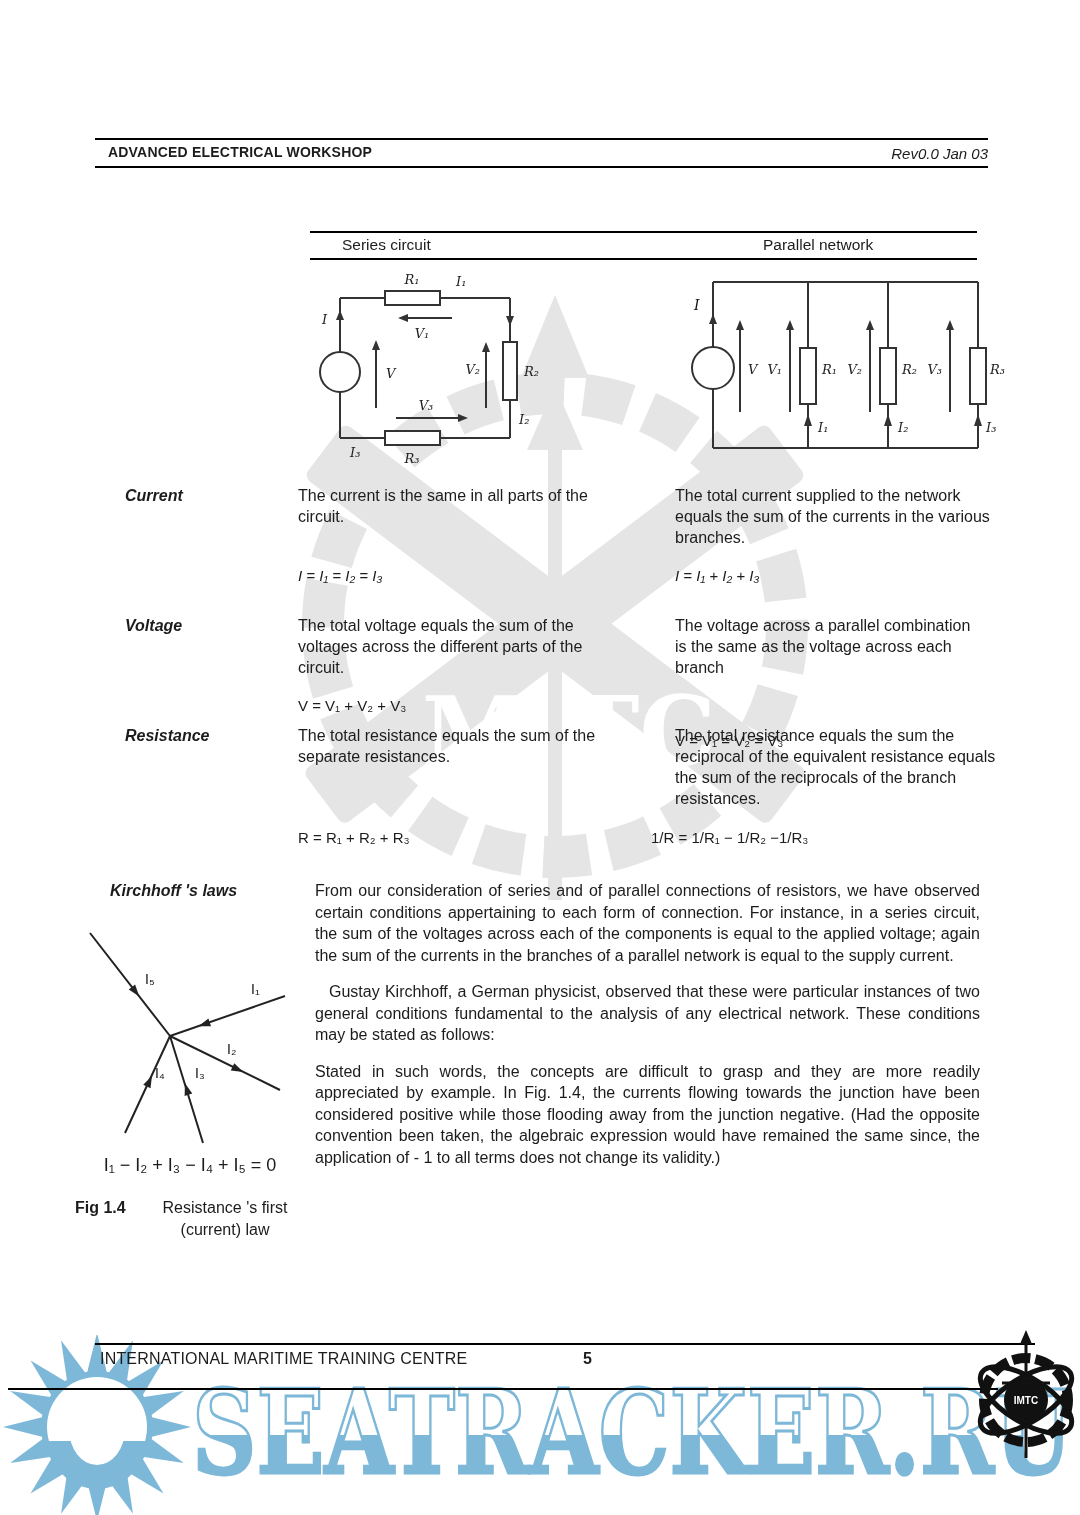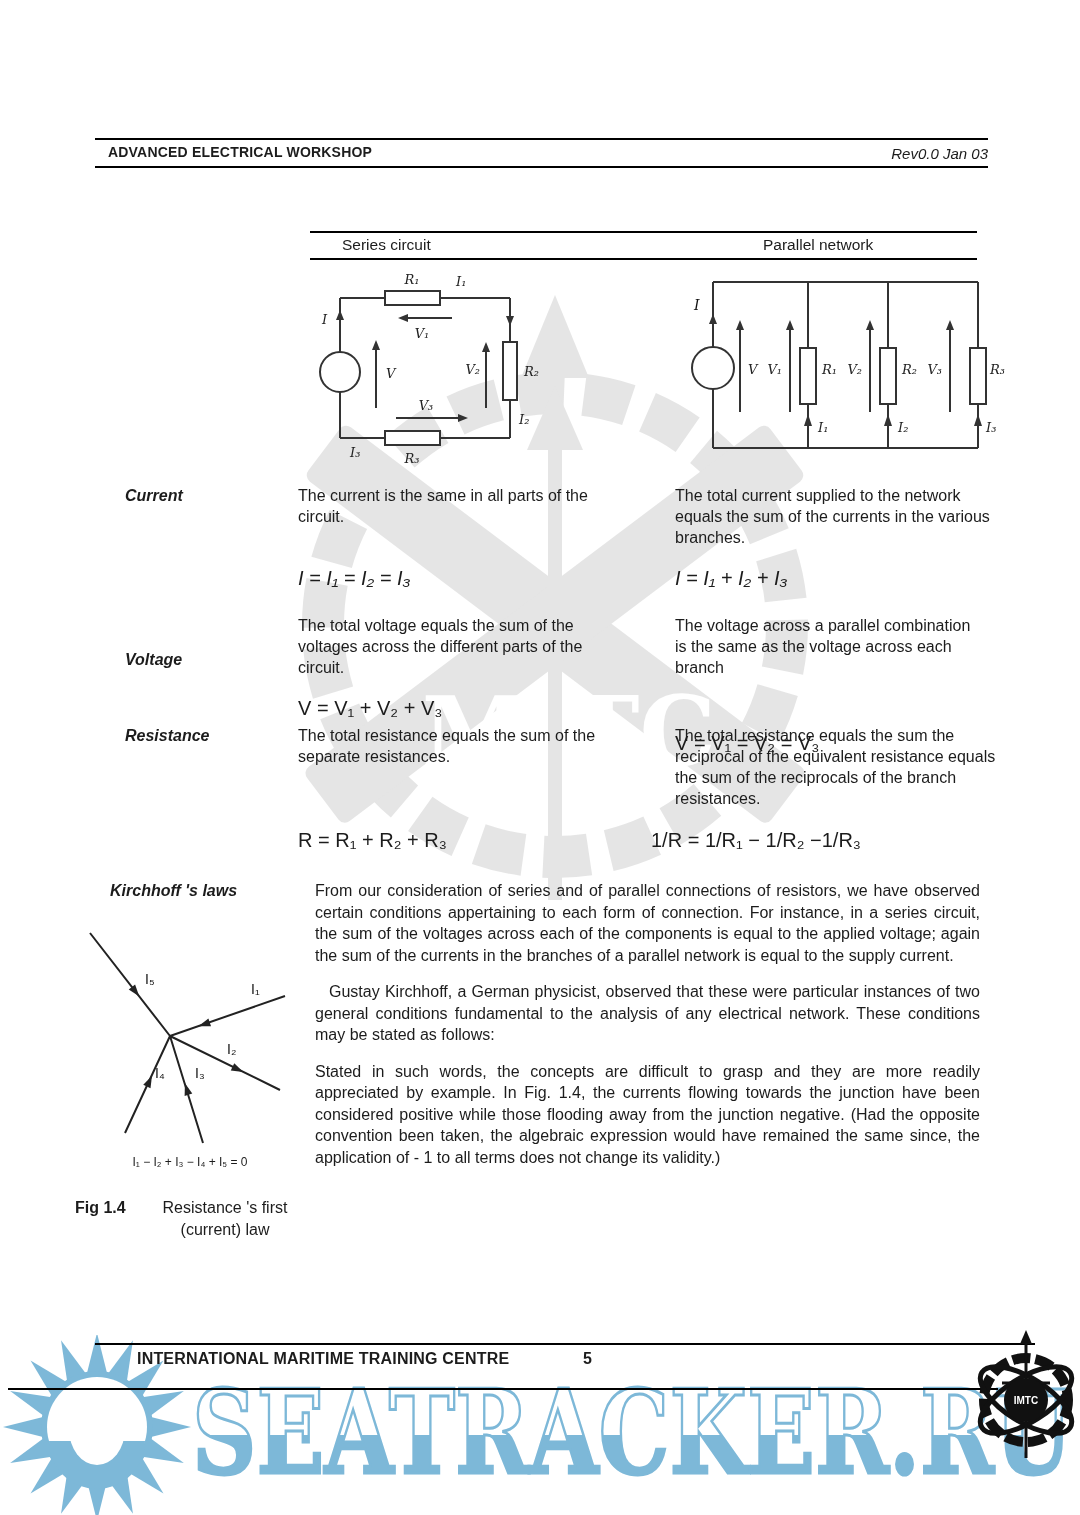--- a/index.html
+++ b/index.html
@@ -6,30 +6,30 @@
   #page{position:relative;width:1080px;height:1515px;background:#fff;overflow:hidden;
         font-family:"Liberation Sans","DejaVu Sans",sans-serif;color:#1c1c1c;}
   .abs{position:absolute;}
   .rule{position:absolute;background:#000;height:2px;}
   .rule.thin{height:1.5px;}
   .hdr-title{font-weight:bold;font-size:14px;letter-spacing:.2px;}
   .hdr-rev{font-style:italic;font-size:15px;}
   .colhead{font-size:15.5px;}
   .rowlabel{font-weight:bold;font-style:italic;font-size:16px;}
   .cell{font-size:16px;line-height:21px;}
-  .formula{font-size:20px;}
+  .formula{font-size:15px;}
   .formula.it{font-style:italic;}
   .para{font-size:16px;line-height:21.5px;text-align:justify;}
   .para p{margin:0 0 15px 0;}
   .para .indent{text-indent:14px;}
   .lead-it{font-style:italic;}
-  .fig-eq{font-size:12px;text-align:center;}
+  .fig-eq{font-size:18px;text-align:center;}
   .fig-cap{font-size:16px;line-height:22px;}
   .fig-cap .figlab{font-weight:bold;}
-  .ftr-org{font-weight:bold;font-size:16px;letter-spacing:.2px;margin-left:37px;}
+  .ftr-org{font-weight:normal;font-size:16px;letter-spacing:.2px;}
   .ftr-page{font-weight:bold;font-size:16px;}
   svg text.cl{font-family:"DejaVu Serif","Liberation Serif",serif;font-style:italic;font-size:13px;fill:#222;}
   svg text.jl{font-family:"Liberation Sans",sans-serif;font-size:14px;fill:#111;}
 </style>
 </head>
 <body>
 
 <div id="page">
 
   <svg class="abs" style="left:250px;top:290px;opacity:.15;" width="610" height="620" viewBox="0 0 610 620">
@@ -122,21 +122,21 @@
     <text class="cl" x="220" y="172">I₂</text>
     <text class="cl" x="308" y="172">I₃</text>
   </svg>
 
   <div class="abs rowlabel" style="left:125px;top:487px;">Current</div>
   <div class="abs cell" style="left:298px;top:485px;width:322px;">The current is the same in all parts of the circuit.</div>
   <div class="abs formula it" style="left:298px;top:567px;">I = I₁ = I₂ = I₃</div>
   <div class="abs cell" style="left:675px;top:485px;width:325px;">The total current supplied to the network equals the sum of the currents in the various branches.</div>
   <div class="abs formula it" style="left:675px;top:567px;">I = I₁ + I₂ + I₃</div>
 
-  <div class="abs rowlabel" style="left:125px;top:651px;">Voltage</div>
+  <div class="abs rowlabel" style="left:125px;top:617px;">Voltage</div>
   <div class="abs cell" style="left:298px;top:615px;width:322px;">The total voltage equals the sum of the voltages across the different parts of the circuit.</div>
   <div class="abs formula" style="left:298px;top:697px;">V = V₁ + V₂ + V₃</div>
   <div class="abs cell" style="left:675px;top:615px;width:310px;">The voltage across a parallel combination is the same as the voltage across each branch</div>
   <div class="abs formula" style="left:675px;top:697px;margin-top:35px;">V = V₁ = V₂ = V₃</div>
 
   <div class="abs rowlabel" style="left:125px;top:727px;text-align:center;">Resistance</div>
   <div class="abs cell" style="left:298px;top:725px;width:322px;">The total resistance equals the sum of the separate resistances.</div>
   <div class="abs formula" style="left:298px;top:829px;">R = R₁ + R₂ + R₃</div>
   <div class="abs cell" style="left:675px;top:725px;width:325px;">The total resistance equals the sum the reciprocal of the equivalent resistance equals the sum of the reciprocals of the branch resistances.</div>
   <div class="abs formula" style="left:651px;top:829px;">1/R = 1/R₁ − 1/R₂ −1/R₃</div>

